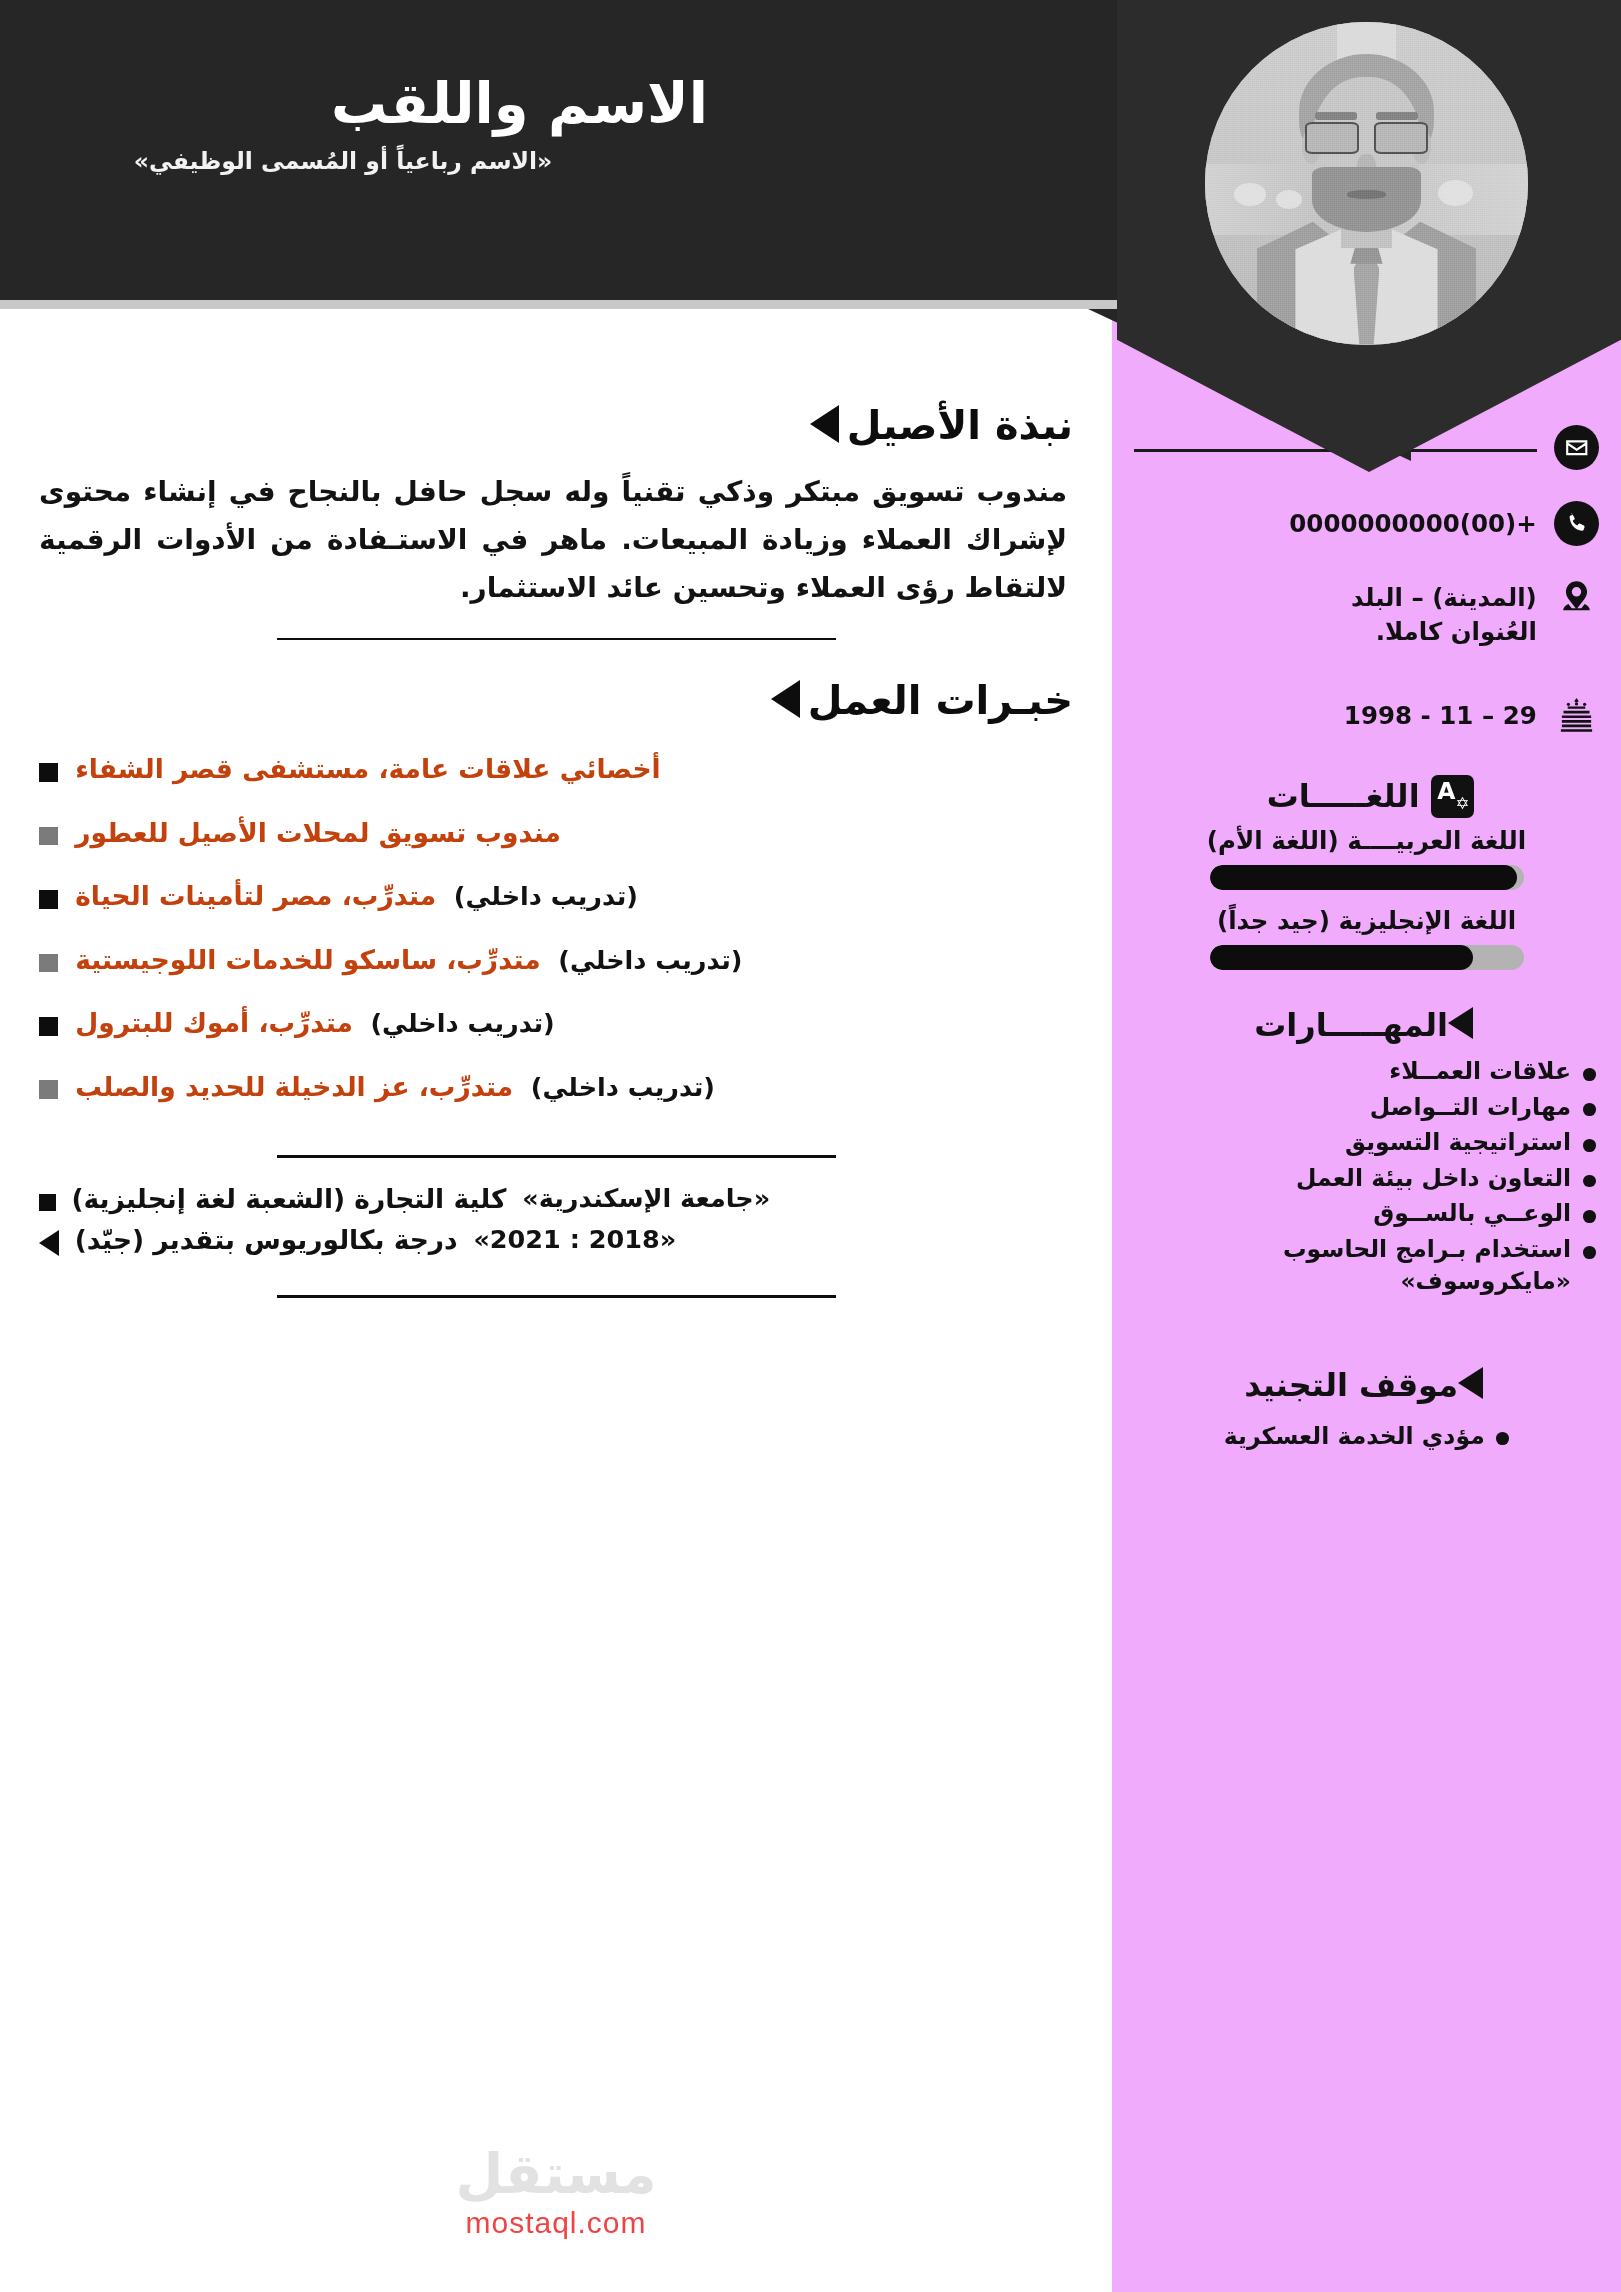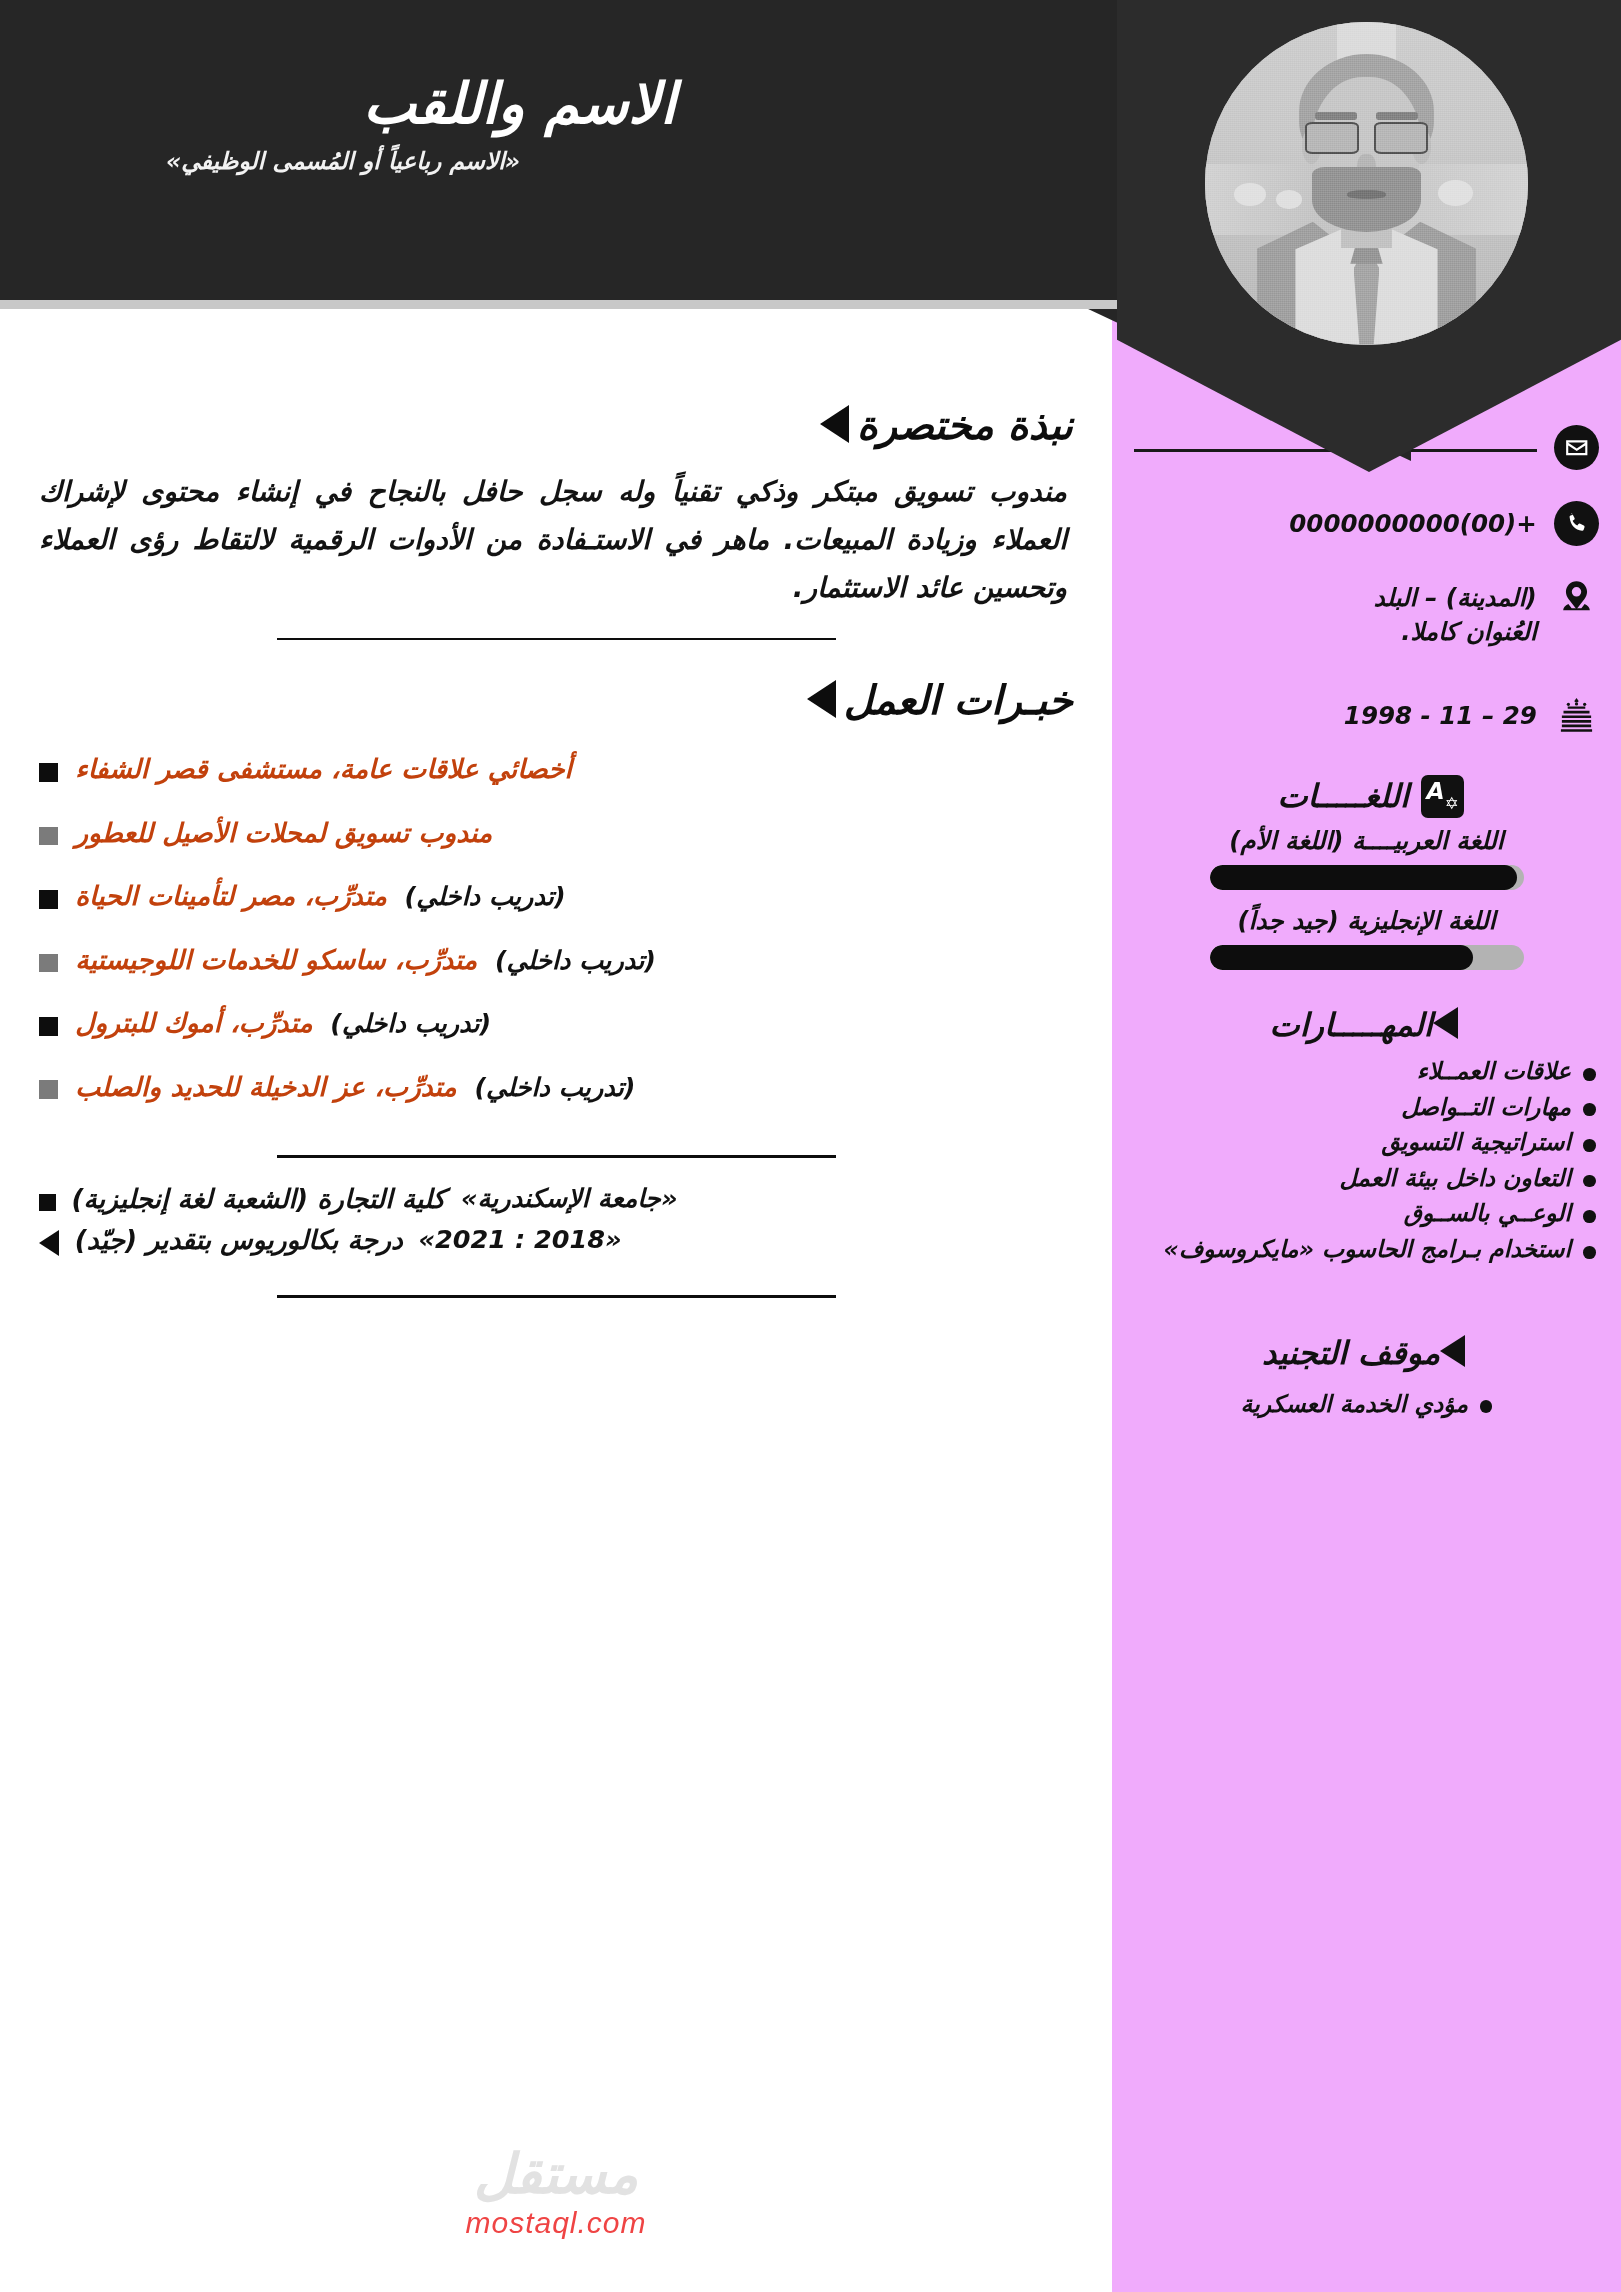--- a/index.html
+++ b/index.html
@@ -8,21 +8,20 @@
     background:#ffffff;
     font-family:"Liberation Sans", sans-serif;
   }
 
   #page {
     position:relative;
     width:1621px;
     height:2293px;
     background:#ffffff;
     overflow:hidden;
-    font-style:italic;
   }
 
   
   #header-band {
     position:absolute;
     left:0; top:0;
     width:1125px; height:308px;
     background:#262626;
     z-index:3;
   }
@@ -581,21 +580,21 @@
         <div class="dot" style="margin-top:10.8px;"></div>
         <span style="flex:0 0 auto;letter-spacing:0;">مؤدي الخدمة العسكرية</span>
       </div>
     </div>
 
   </div>
 
   <div id="main">
 
     <div class="sec-title" style="margin-top:94px;">
-      <span>نبذة مختصرة</span><span class="tri"></span>
+      <span>نبذة الأصيل</span><span class="tri"></span>
     </div>
 
     <div id="summary-text">مندوب تسويق مبتكر وذكي تقنياً وله سجل حافل بالنجاح في إنشاء محتوى لإشراك العملاء وزيادة المبيعات. ماهر في الاستـفادة من الأدوات الرقمية لالتقاط رؤى العملاء وتحسين عائد الاستثمار.</div>
 
     <div class="divider" style="margin-top:25.5px;"></div>
 
     <div class="sec-title" style="margin-top:37px;">
       <span>خبـرات العمل</span><span class="tri"></span>
     </div>
 

